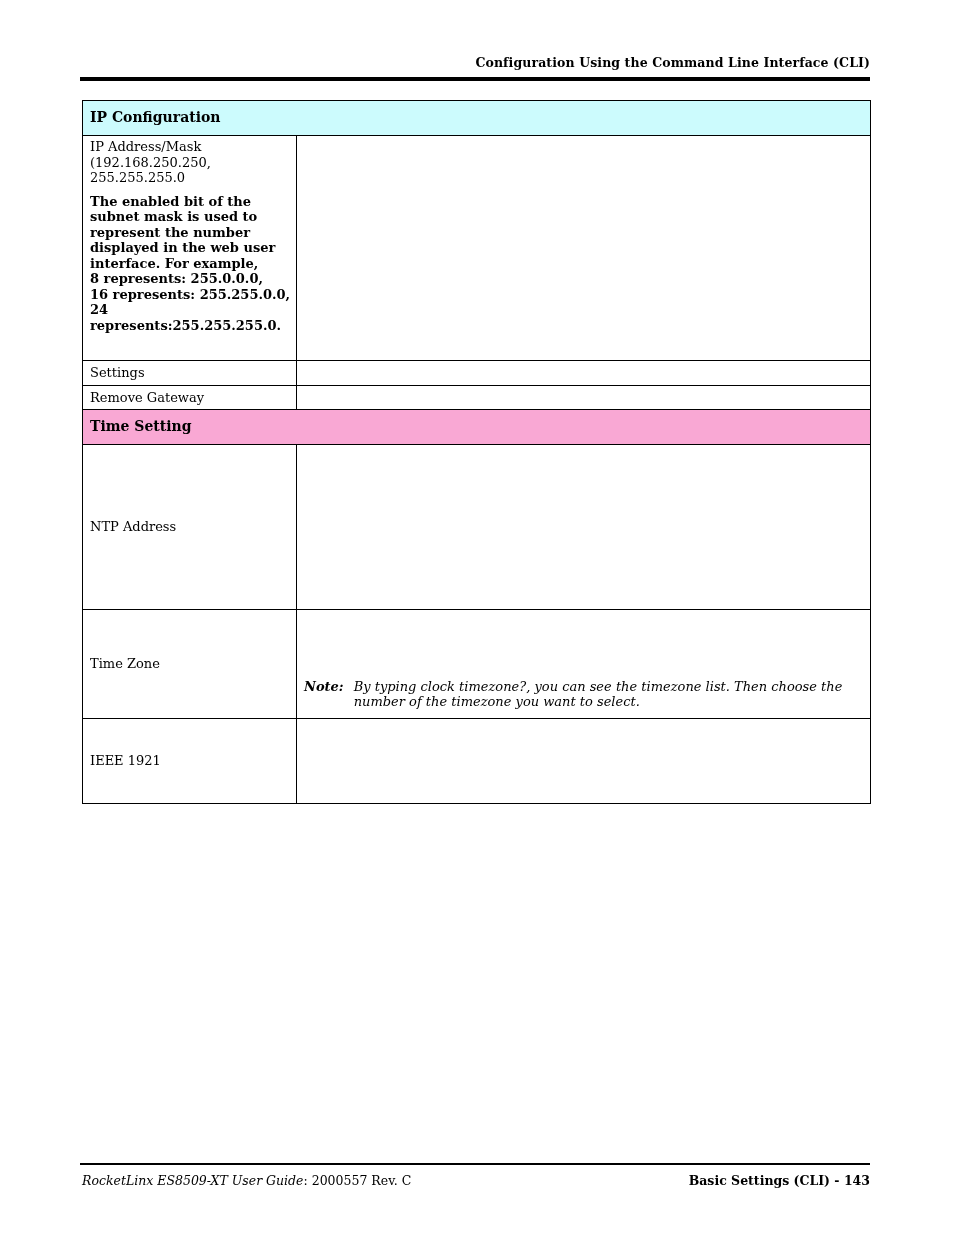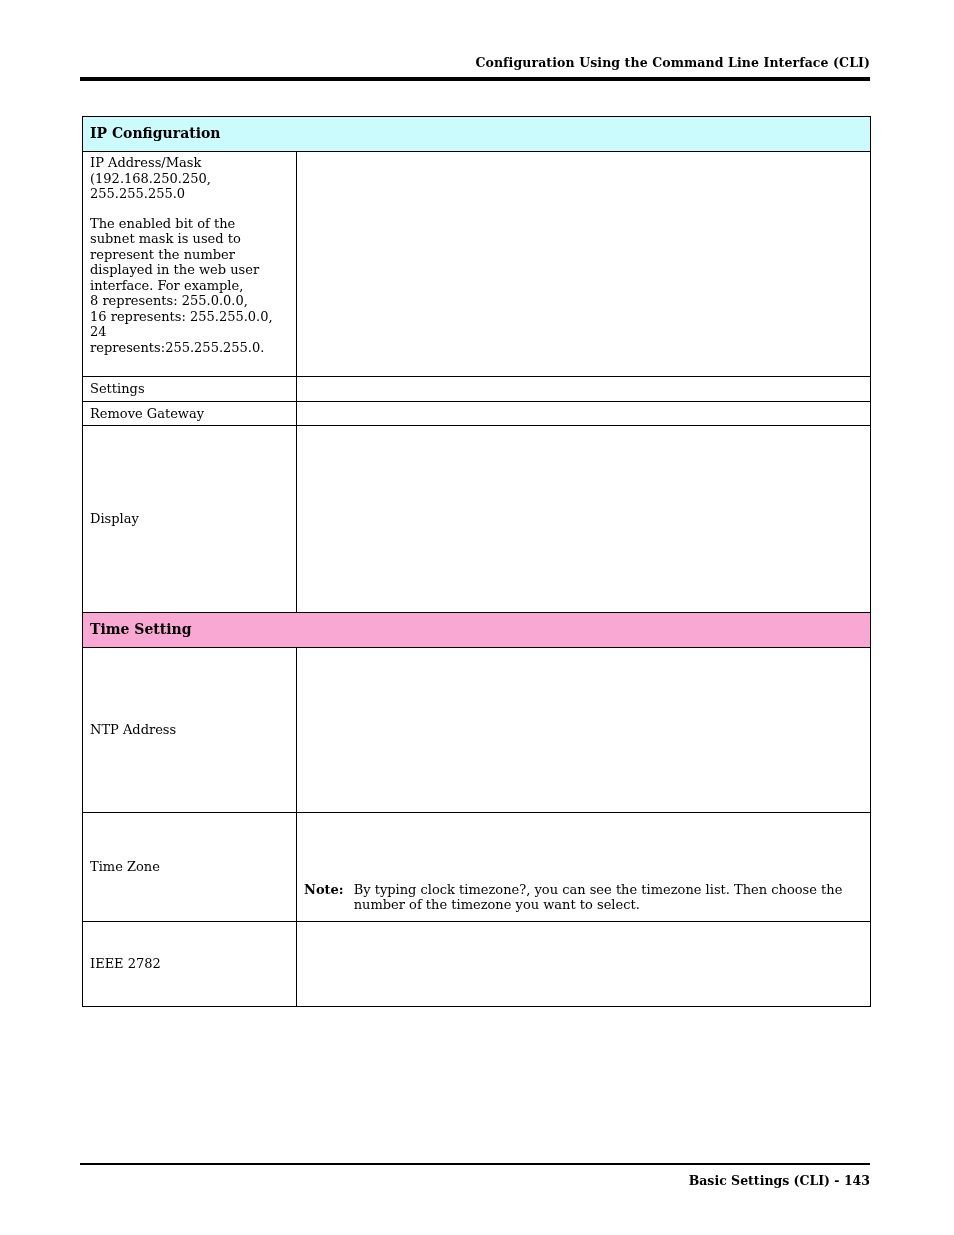--- a/index.html
+++ b/index.html
@@ -29,21 +29,21 @@
     position: absolute;
     top: 77px;
     left: 80px;
     width: 790px;
     height: 3.5px;
     background: #000;
   }
 
   table.cfg-table {
     position: absolute;
-    top: 116px;
+    top: 100px;
     left: 82px;
     width: 788px;
     border-collapse: collapse;
     table-layout: fixed;
     font-size: 13px;
     line-height: 15.5px;
     border-radius: 11px;
   }
   .cfg-table col.col-label { width: 214px; }
   .cfg-table col.col-value { width: 574px; }
@@ -64,29 +64,30 @@
   .cfg-table tr.row-ipmask td { height: 225px; }
   .cfg-table td.label-top { vertical-align: top; padding-top: 3px; }
   .cfg-table tr.row-gateway td { height: 25px; }
   .cfg-table tr.row-remove-gateway td { height: 24px; margin-top: 48px; }
   .cfg-table tr.row-display td { height: 187px; }
   .cfg-table tr.row-ntp td { height: 165px; }
   .cfg-table tr.row-timezone td { height: 109px; }
   .cfg-table tr.row-ieee td { height: 85px; }
 
   .multiline { white-space: pre-line; }
-  .para-gap { margin-top: 14px; }
+  .para-gap { margin-top: 8px; font-weight: bold; }
 
   td.note-cell {
     vertical-align: bottom;
     padding: 2px 6px 9px 7px;
   }
   .note-block {
     display: flex;
     align-items: flex-start;
+    font-style: italic;
     font-size: 13px;
     line-height: 15px;
   }
   .note-label {
     font-weight: bold;
     flex: 0 0 auto;
     margin-right: 10px;
   }
   .note-text { flex: 1 1 auto; }
 
@@ -159,26 +160,20 @@
         <td></td>
       </tr>
 
       <tr class="row-remove-gateway">
         <td>
           <span>Remove Gateway</span>
         </td>
         <td></td>
       </tr>
 
-      <tr class="row-display">
-        <td>
-          <span>Display</span>
-        </td>
-        <td></td>
-      </tr>
 
       <tr class="row-section">
         <td colspan="2" class="section-cell" style="background: #f9a8d4;">Time Setting</td>
       </tr>
 
       <tr class="row-ntp">
         <td>
           <span>NTP Address</span>
         </td>
         <td></td>
@@ -192,25 +187,28 @@
           <div class="note-block">
             <span class="note-label">Note:</span>
             <span class="note-text multiline">By typing clock timezone?, you can see the timezone list. Then choose the
 number of the timezone you want to select.</span>
           </div>
         </td>
       </tr>
 
       <tr class="row-ieee">
         <td>
-          <span>IEEE 2782</span>
+          <span>IEEE 1921</span>
         </td>
         <td></td>
       </tr>
     </tbody>
   </table>
 
   <div class="footer-rule"></div>
 
+  <div class="footer-left">
+    <span class="doc-title">RocketLinx ES8509-XT User Guide</span><span>: 2000557 Rev. C</span>
+  </div>
 
   <div class="footer-right">Basic Settings (CLI) - 143</div>
 
 </div>
 
 </body></html>

